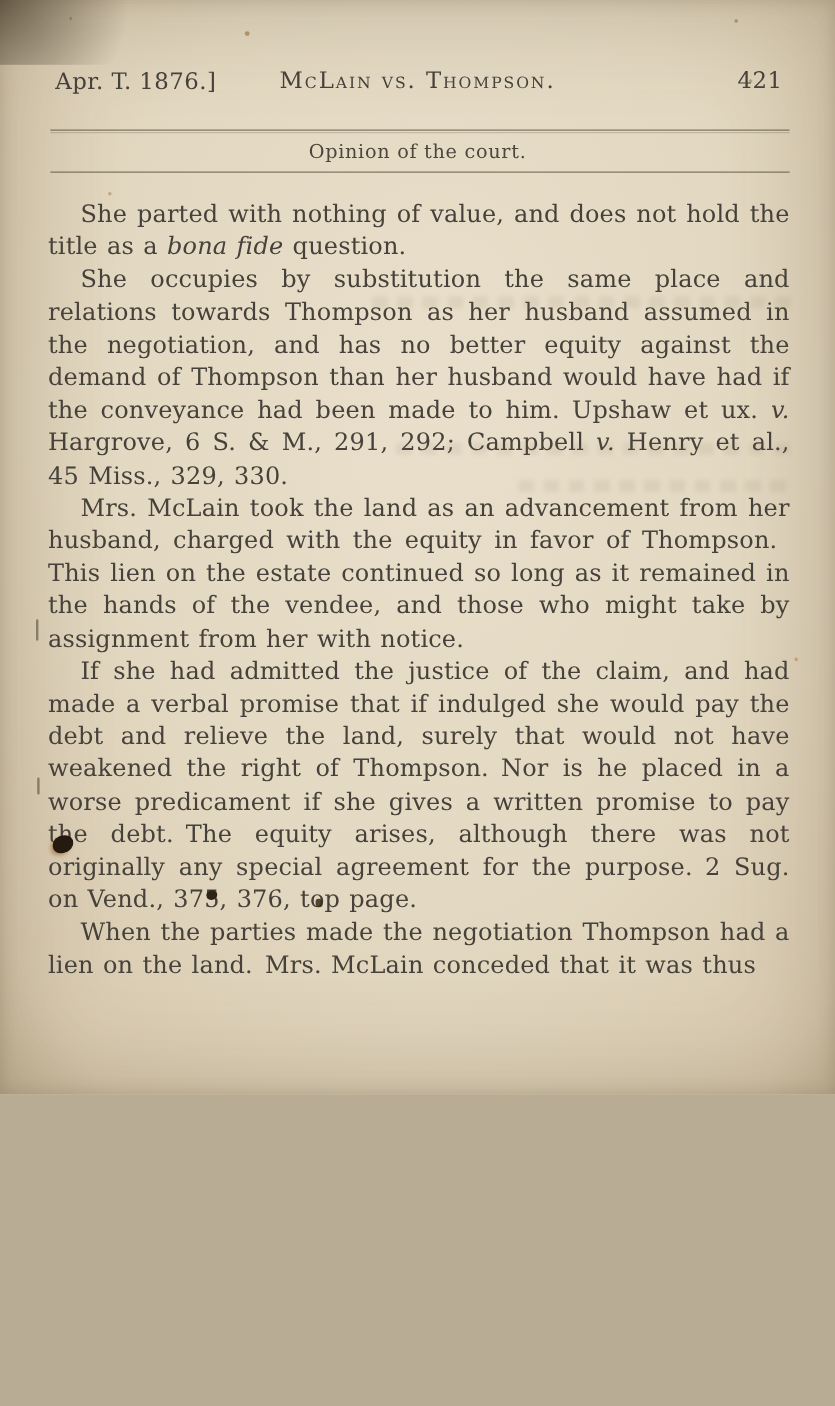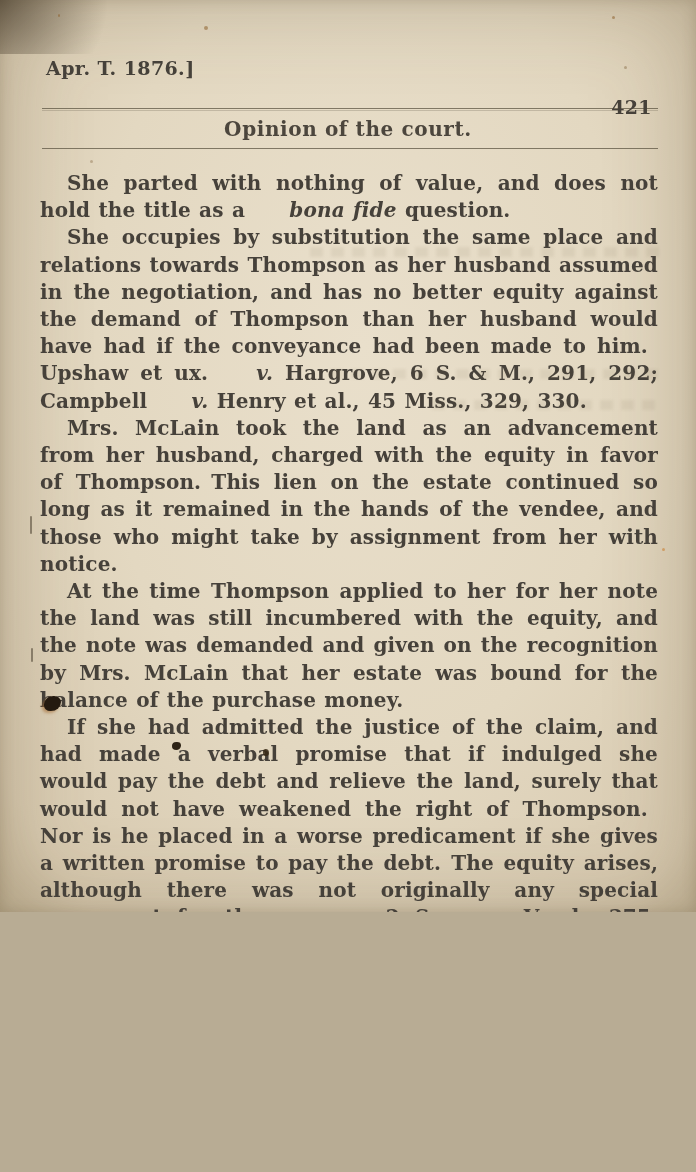--- a/index.html
+++ b/index.html
@@ -9,57 +9,56 @@
     height: 912px;
     margin: 0 auto;
     overflow: hidden;
     font-family: "DejaVu Serif", serif;
     color: #46413a;
     background:
       radial-gradient(ellipse at 52% 38%, #e9dfcb 0%, #e3d8c1 52%, #d8cab0 88%, #cbbc9f 100%);
     box-shadow:
       inset 0 0 90px rgba(92, 76, 48, 0.30),
       inset 0 0 14px rgba(92, 76, 48, 0.22);
-    font-weight: bold;
   }
   
   .running-header {
     position: relative;
     padding: 57px 42px 0 46px;
     font-size: 19px;
     letter-spacing: 0.4px;
     height: 26px;
   }
   .hdr-left  { position: absolute; left: 46px; top: 57px; }
   .hdr-center{
     position: absolute; left: 50%; top: 56px; transform: translateX(-50%);
     font-variant: small-caps; letter-spacing: 1.6px; white-space: nowrap;
   }
-  .hdr-right { position: absolute; right: 44px; top: 56px; margin-top: 40px; }
+  .hdr-right { position: absolute; right: 44px; top: 56px; }
   
   .rule { border: 0; border-top: 1.5px solid rgba(93, 85, 67, 0.75); margin: 0 38px 0 42px; }
   .rule-top { margin-top: 25px; box-shadow: 0 2px 0 rgba(93, 85, 67, 0.25); }
   .section-caption {
     text-align: center;
-    font-size: 20px;
+    font-size: 16px;
     letter-spacing: 0.6px;
     color: #4c463d;
     margin: 8px 0 7px 0;
   }
   
   .body-text {
     margin: 21px 38px 0 40px;
     font-size: 20px;
     line-height: 27.2px;
     text-align: justify;
     letter-spacing: 0.15px;
     word-spacing: 0.06em;
   }
   .body-text p { margin: 0; text-indent: 27px; }
-  .body-text em { font-style: italic; margin-left: 36px; }
+  .body-text em { font-style: italic; }
   
   .corner-shade {
     position: absolute; left: 0; top: 0; width: 140px; height: 54px;
     background: radial-gradient(circle at 0 0, rgba(38, 27, 13, 0.55), rgba(38,27,13,0) 72%);
     pointer-events: none;
   }
   .blot-large {
     position: absolute; left: 44px; top: 696px; width: 17px; height: 15px;
     background: #241a10; border-radius: 58% 42% 62% 38%;
     box-shadow: -2px 2px 3px rgba(160, 104, 48, 0.55);
@@ -93,32 +92,32 @@
   .b3 { left: 432px; top: 400px; width: 228px; }
   .b4 { left: 96px;  top: 1109px; width: 468px; height: 12px; opacity: 0.22; }
 </style>
 </head>
 <body>
 
 <div class="page">
 
   <header class="running-header">
     <span class="hdr-left">Apr. T. 1876.]</span>
+    <span class="hdr-center">McLain vs. Thompson.</span>
     <span class="hdr-right">421</span>
   </header>
 
   <hr class="rule rule-top">
   <div class="section-caption">Opinion of the court.</div>
   <hr class="rule rule-bottom">
 
   <main class="body-text">
       <p><span>She parted with nothing of value, and does not hold the title as a </span><em>bona fide</em><span> question.</span></p>
       <p><span>She occupies by substitution the same place and relations towards Thompson as her husband assumed in the negotiation, and has no better equity against the demand of Thompson than her husband would have had if the conveyance had been made to him. Upshaw et ux. </span><em>v.</em><span> Hargrove, 6 S. &amp; M., 291, 292; Campbell </span><em>v.</em><span> Henry et al., 45 Miss., 329, 330.</span></p>
       <p><span>Mrs. McLain took the land as an advancement from her husband, charged with the equity in favor of Thompson. This lien on the estate continued so long as it remained in the hands of the vendee, and those who might take by assignment from her with notice.</span></p>
-      <p><span>At the time Thompson applied to her for her note the land was still incumbered with the equity, and the note was demanded and given on the recognition by Mrs. McLain that her estate was bound for the balance of the purchase money.</span></p>
       <p><span>If she had admitted the justice of the claim, and had made a verbal promise that if indulged she would pay the debt and relieve the land, surely that would not have weakened the right of Thompson. Nor is he placed in a worse predicament if she gives a written promise to pay the debt. The equity arises, although there was not originally any special agreement for the purpose. 2 Sug. on Vend., 375, 376, top page.</span></p>
       <p><span>When the parties made the negotiation Thompson had a lien on the land. Mrs. McLain conceded that it was thus</span></p>
     </main>
 
   <div class="corner-shade"></div>
   <div class="blot-large"></div>
   <div class="blot-time"></div>
   <div class="blot-thompson"></div>
   <div class="speck s1"></div>
   <div class="speck s2"></div>

